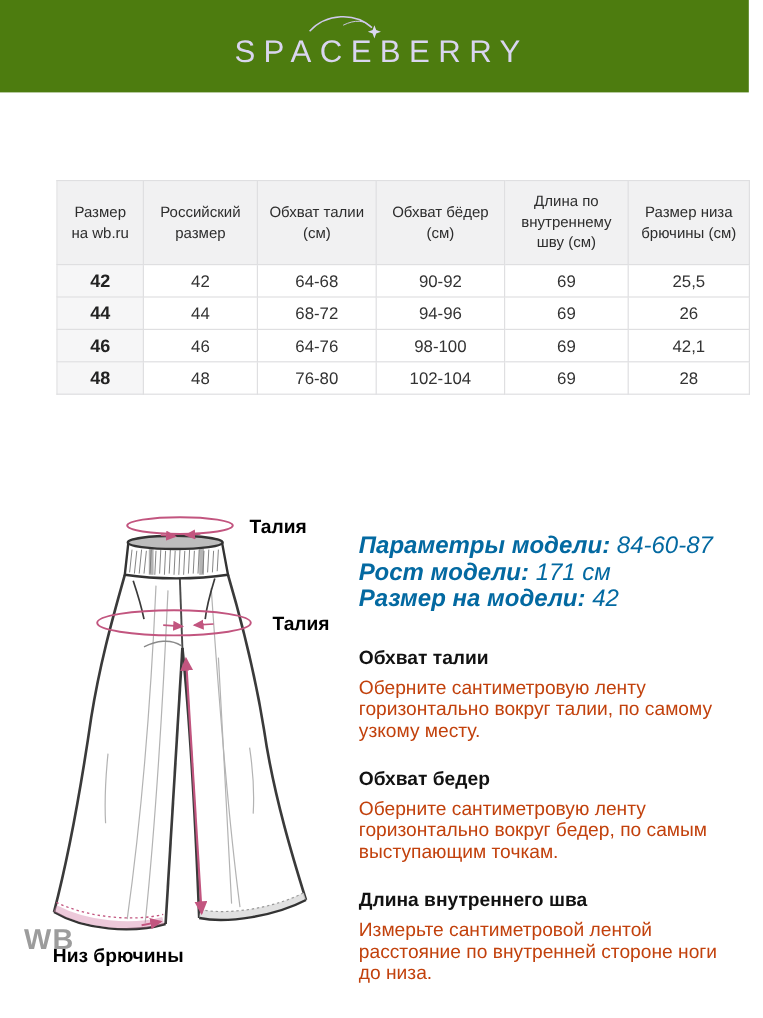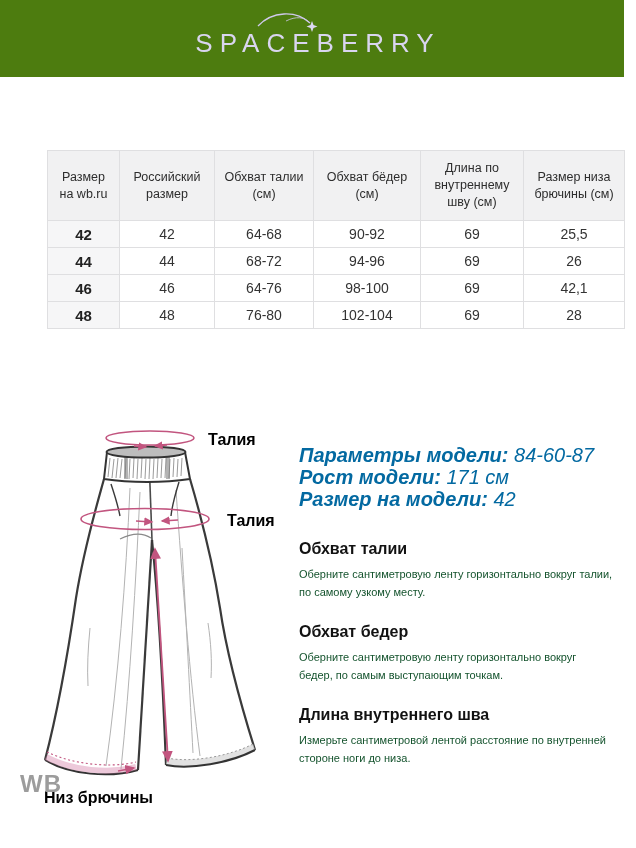--- a/index.html
+++ b/index.html
@@ -29,21 +29,21 @@
   .lbl-hips{left:197px;top:92px;}
   .lbl-inseam{left:148px;top:211px;width:108px;}
   .lbl-hem{left:14px;top:369px;}
 
   
   .info{position:absolute;left:299px;top:444px;width:314px;}
   .model-block{margin-bottom:30px;}
   .model-line{font-size:20px;line-height:22px;color:#0369a1;font-style:italic;}
   .model-line .lbl{font-weight:600;}
   .section h3{margin:0 0 7px 0;font-size:16px;font-weight:700;color:#121212;}
-  .section p{margin:0 0 22px 0;font-size:11px;line-height:18px;color:#14532d;}
+  .section p{margin:0 0 22px 0;font-size:16px;line-height:18px;color:#c2410c;}
 
   
   .wb{position:absolute;left:20px;top:770px;font-size:24px;font-weight:700;
       color:#9c9c9c;letter-spacing:1px;}
 </style>
 </head>
 <body>
 
 <div class="page">
 

